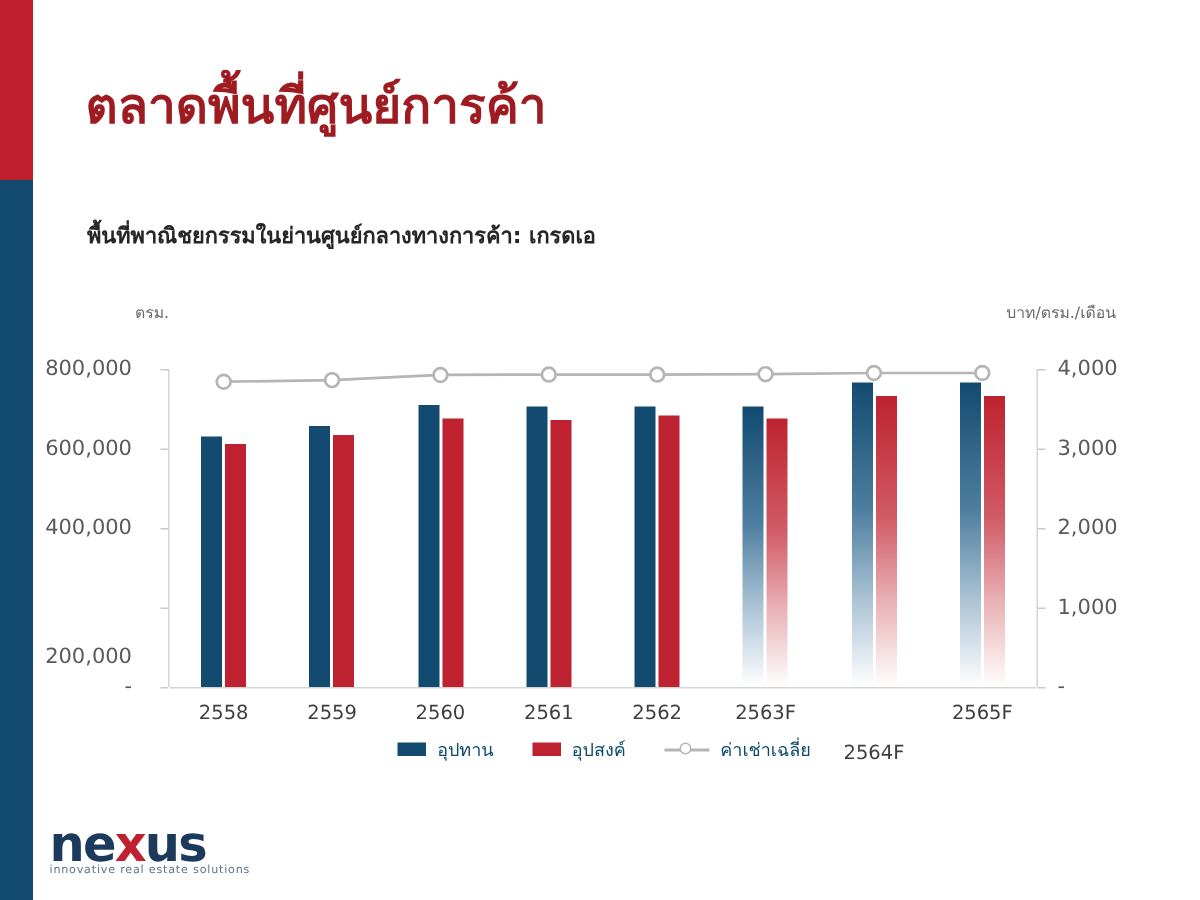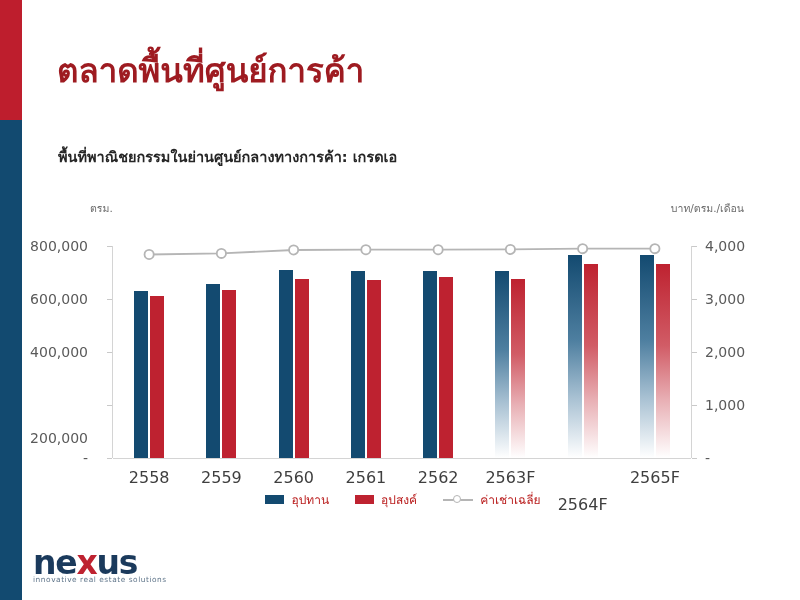--- a/index.html
+++ b/index.html
@@ -94,21 +94,21 @@
     color: #5a5a5a;
     white-space: nowrap;
     line-height: 1;
   }
   .ylabel-l { right: 603px; text-align: right; }
   .ylabel-r { left: 592px;  text-align: center; }
 
   .xlabel {
     position: absolute;
     top: 222px;
-    font-size: 16px;
+    font-size: 13px;
     color: #3f3f3f;
     text-align: center;
     white-space: nowrap;
   }
 
   
   .bar {
     position: absolute;
     bottom: 0;
   }
@@ -133,21 +133,21 @@
     display: flex;
     justify-content: center;
     align-items: center;
     gap: 26px;
   }
   .legend-item {
     display: flex;
     align-items: center;
     gap: 7px;
     font-size: 12px;
-    color: #b91c1c;
+    color: #0c4a6e;
     white-space: nowrap;
   }
   .swatch { width: 19px; height: 9px; display: inline-block; }
   .swatch.blue { background: #134A70; }
   .swatch.red  { background: #BE2230; }
   .swatch-line {
     position: relative;
     width: 30px; height: 10px;
     display: inline-block;
   }

